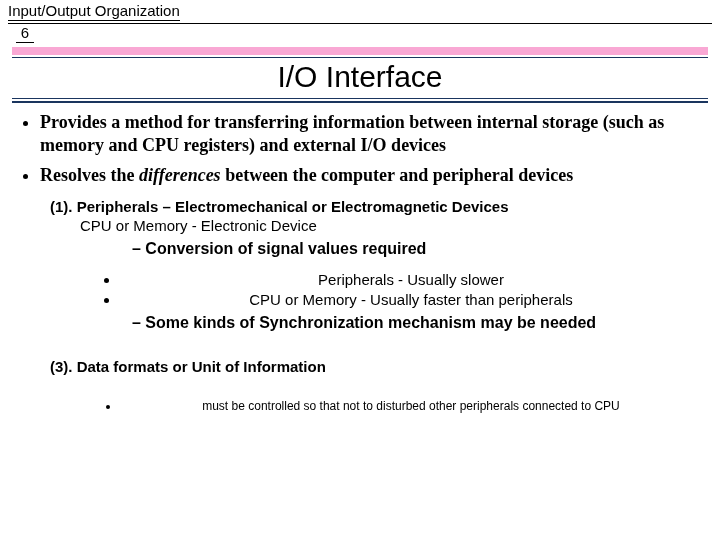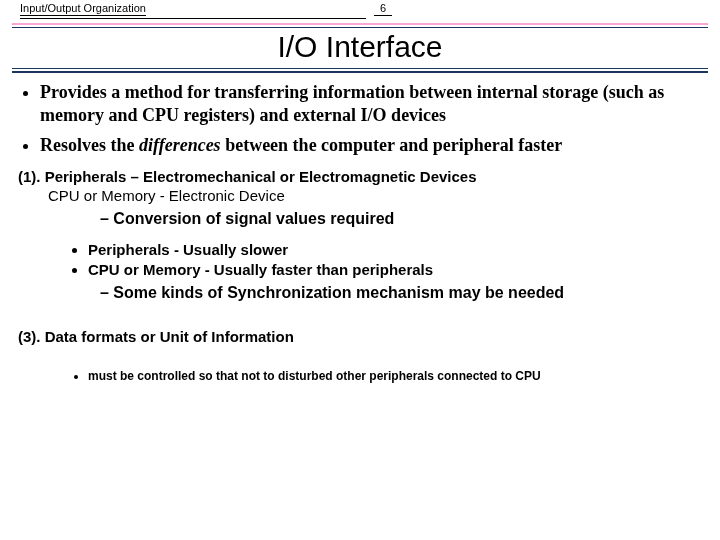--- a/index.html
+++ b/index.html
@@ -1,34 +1,34 @@
 <!DOCTYPE html>
 <html><head>
 <meta charset="utf-8">
 <style>
   * { margin: 0; padding: 0; box-sizing: border-box; }
   html, body { width: 720px; height: 540px; font-family: Arial, Helvetica, sans-serif; background: #fff; color: #000; }
   .slide { width: 720px; height: 540px; position: relative; padding: 0; }
-  .header-bar { padding: 2px 8px 0 20px; display: flex; font-size: 11px; }
+  .header-bar { padding: 2px 8px 0 8px; display: flex; font-size: 15px; flex-direction: column; }
   .header-left { flex: 0 0 50%; border-bottom: 1px solid #000; padding-bottom: 2px; display: inline-block; }
   .header-underline-wrap { display: inline-block; border-bottom: 1px solid #000; padding-bottom: 1px; }
   .header-right { flex: 0 0 50%; text-align: left; padding-left: 8px; display: inline-block; }
   .page-num-underline { display: inline-block; border-bottom: 1px solid #000; padding-bottom: 1px; min-width: 18px; text-align: center; }
-  .title-wrap { margin: 4px 12px 0 12px; border-top: 2px solid #f9a8d4; border-bottom: 2px solid #1a355e; }
+  .title-wrap { margin: 4px 12px 0 12px; border-top: 8px solid #f9a8d4; border-bottom: 2px solid #1a355e; }
   .title-inner { border-top: 1px solid #1a355e; border-bottom: 1px solid #1a355e; margin-top: 2px; margin-bottom: 2px; text-align: center; padding: 2px 0 4px 0; }
   .title-inner h1 { font-family: Verdana, Arial, sans-serif; font-size: 30px; font-weight: 400; color: #000; }
   .content { padding: 8px 18px 0 18px; }
   ul.top { list-style: disc; margin-left: 22px; font-family: Liberation Serif, serif; }
   ul.top > li { font-size: 18px; font-weight: 700; margin-bottom: 8px; line-height: 1.25; }
   .differences { font-style: italic; }
-  ol.numbered { list-style: none; margin-top: 10px; }
+  ol.numbered { list-style: none; margin-left: 32px; margin-top: 10px; }
   ol.numbered > li { font-size: 15px; font-weight: 700; margin-top: 10px; margin-bottom: 4px; line-height: 1.3; }
   .num-sub { display: block; font-size: 15px; font-weight: 400; margin-left: 30px; }
   ul.bullets { list-style: disc; margin-left: 70px; margin-top: 2px; }
-  ul.bullets > li { font-size: 15px; font-weight: 700; line-height: 1.35; }
+  ul.bullets > li { font-size: 15px; font-weight: 400; line-height: 1.35; text-align: center; }
   ul.dash { list-style: none; margin-left: 82px; margin-top: 2px; }
   ul.dash > li { font-size: 16px; font-weight: 700; line-height: 1.4; }
   ul.dash > li::before { content: "–  "; }
 </style>
 </head>
 <body>
 
 <div class="slide">
 
   <div class="header-bar">
@@ -43,21 +43,21 @@
   <div class="title-wrap">
     <div class="title-inner">
       <h1>I/O Interface</h1>
     </div>
   </div>
 
   <div class="content">
     <ul class="top">
       <li>Provides a method for transferring information between internal storage (such as memory and CPU registers) and external I/O devices</li>
       <li>
-        <span>Resolves the </span><span class="differences">differences</span><span>  between the computer and peripheral faster</span>
+        <span>Resolves the </span><span class="differences">differences</span><span>  between the computer and peripheral devices</span>
       </li>
     </ul>
 
     <ol class="numbered">
       <li>
         <span>(1).  Peripherals – Electromechanical or Electromagnetic Devices</span>
         <span class="num-sub">CPU or Memory - Electronic Device</span>
         <ul class="dash">
           <li>Conversion of signal values required</li>
         </ul>

